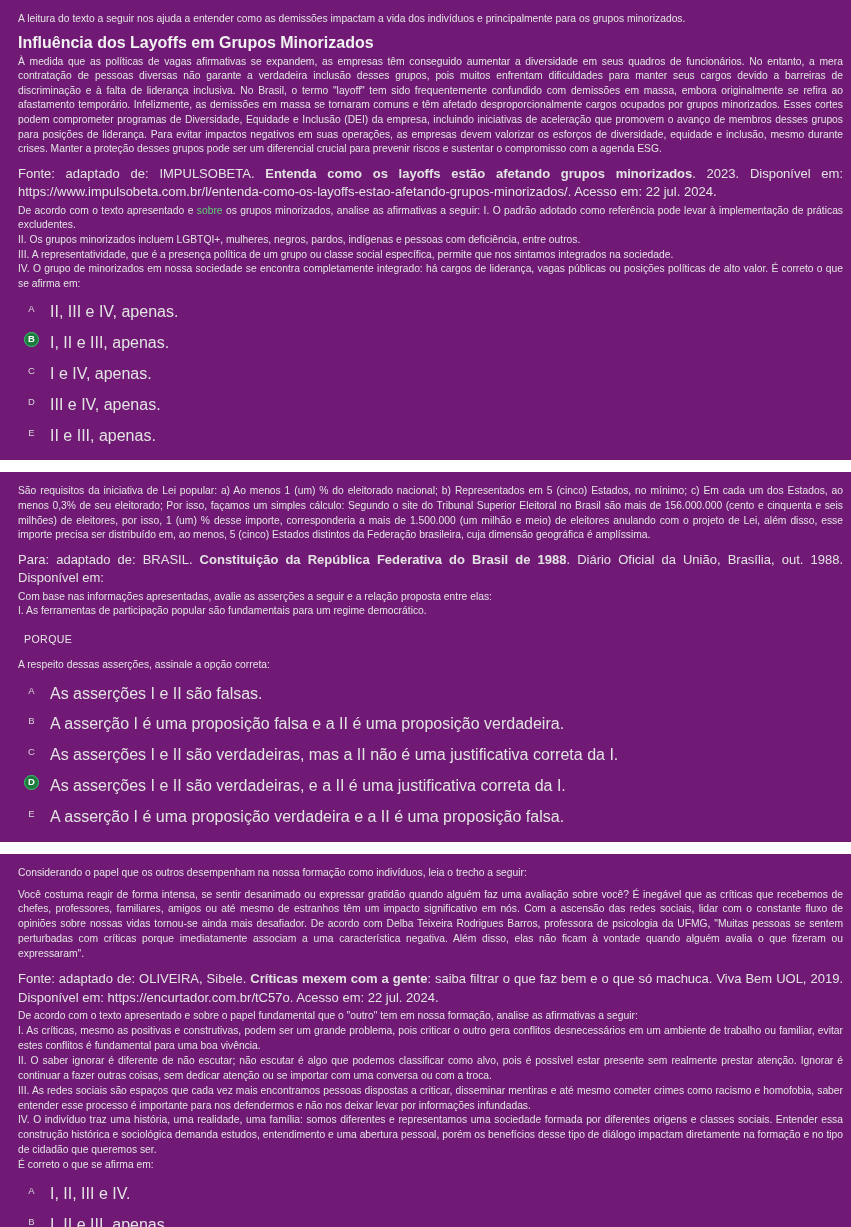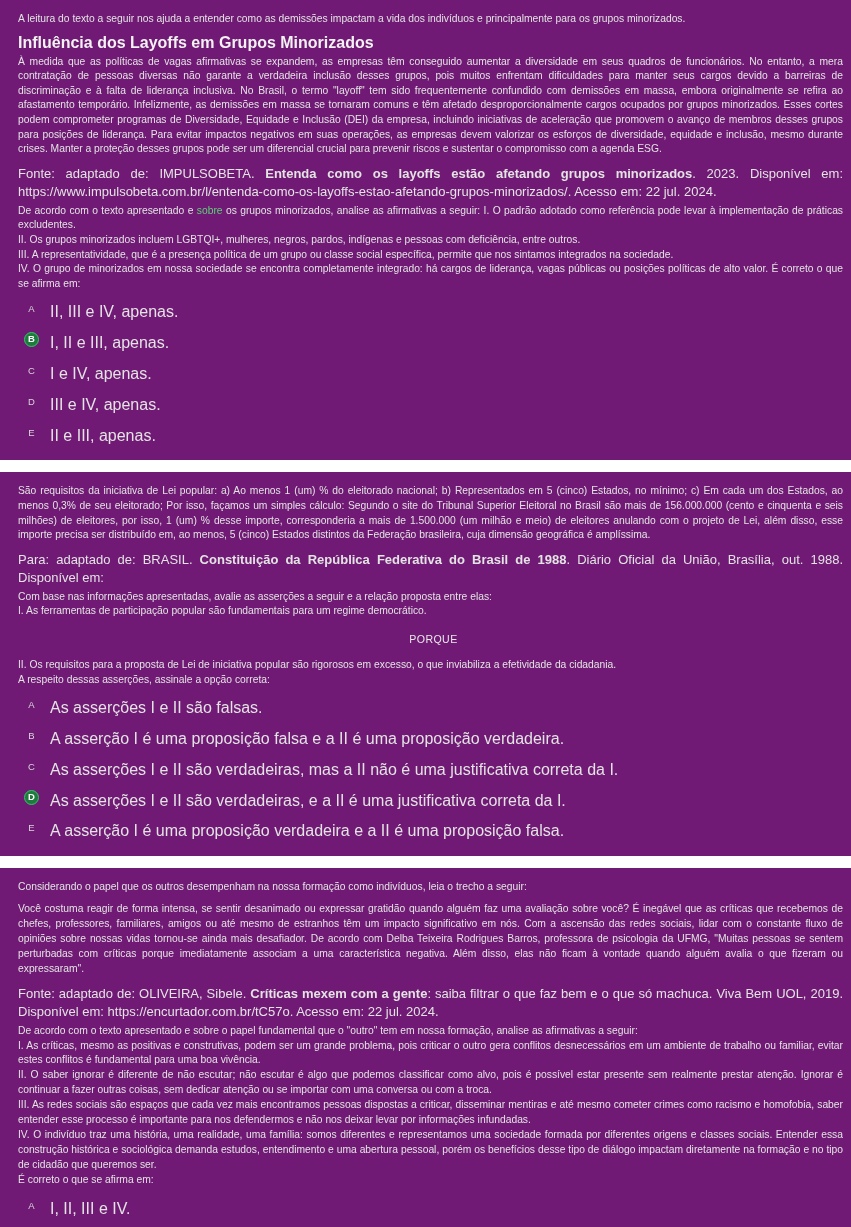--- a/index.html
+++ b/index.html
@@ -55,21 +55,20 @@
     font-size: 10.1px;
     color: #9fd9ff;
     margin: 1px 0 2px 6px;
   }
   .word-green { color: #5fcf7a; }
   .porque {
     font-size: 10.6px;
     letter-spacing: .4px;
     margin: 14px 0 13px 6px;
     color: #e8e8e8;
-    text-align: center;
   }
   .indent {
     margin-left: 7px;
   }
   .options {
     margin-top: 10px;
     display: flex;
     flex-direction: column;
     gap: 9px;
   }
@@ -152,21 +151,20 @@
   </section>
 
   <div class="gap"></div>
 
   <section class="question-card">
     <p class="q-text">São requisitos da iniciativa de Lei popular: a) Ao menos 1 (um) % do eleitorado nacional; b) Representados em 5 (cinco) Estados, no mínimo; c) Em cada um dos Estados, ao menos 0,3% de seu eleitorado; Por isso, façamos um simples cálculo: Segundo o site do Tribunal Superior Eleitoral no Brasil são mais de 156.000.000 (cento e cinquenta e seis milhões) de eleitores, por isso, 1 (um) % desse importe, corresponderia a mais de 1.500.000 (um milhão e meio) de eleitores anulando com o projeto de Lei, além disso, esse importe precisa ser distribuído em, ao menos, 5 (cinco) Estados distintos da Federação brasileira, cuja dimensão geográfica é amplíssima.</p>
     <p class="q-source"><span>Para: adaptado de: BRASIL. </span><b>Constituição da República Federativa do Brasil de 1988</b><span>. Diário Oficial da União, Brasília, out. 1988. Disponível em:</span></p>
     <p class="item-line">Com base nas informações apresentadas, avalie as asserções a seguir e a relação proposta entre elas:</p>
     <p class="item-line">I. As ferramentas de participação popular são fundamentais para um regime democrático.</p>
     <p class="porque">PORQUE</p>
-    <p class="item-line indent">II. Os requisitos para a proposta de Lei de iniciativa popular são rigorosos em excesso, o que inviabiliza a efetividade da cidadania.</p>
     <p class="item-line indent">A respeito dessas asserções, assinale a opção correta:</p>
 
     <div class="options">
       <div class="option">
         <span class="opt-letter">A</span>
         <span class="opt-label">As asserções I e II são falsas.</span>
       </div>
       <div class="option">
         <span class="opt-letter">B</span>
         <span class="opt-label">A asserção I é uma proposição falsa e a II é uma proposição verdadeira.</span>

